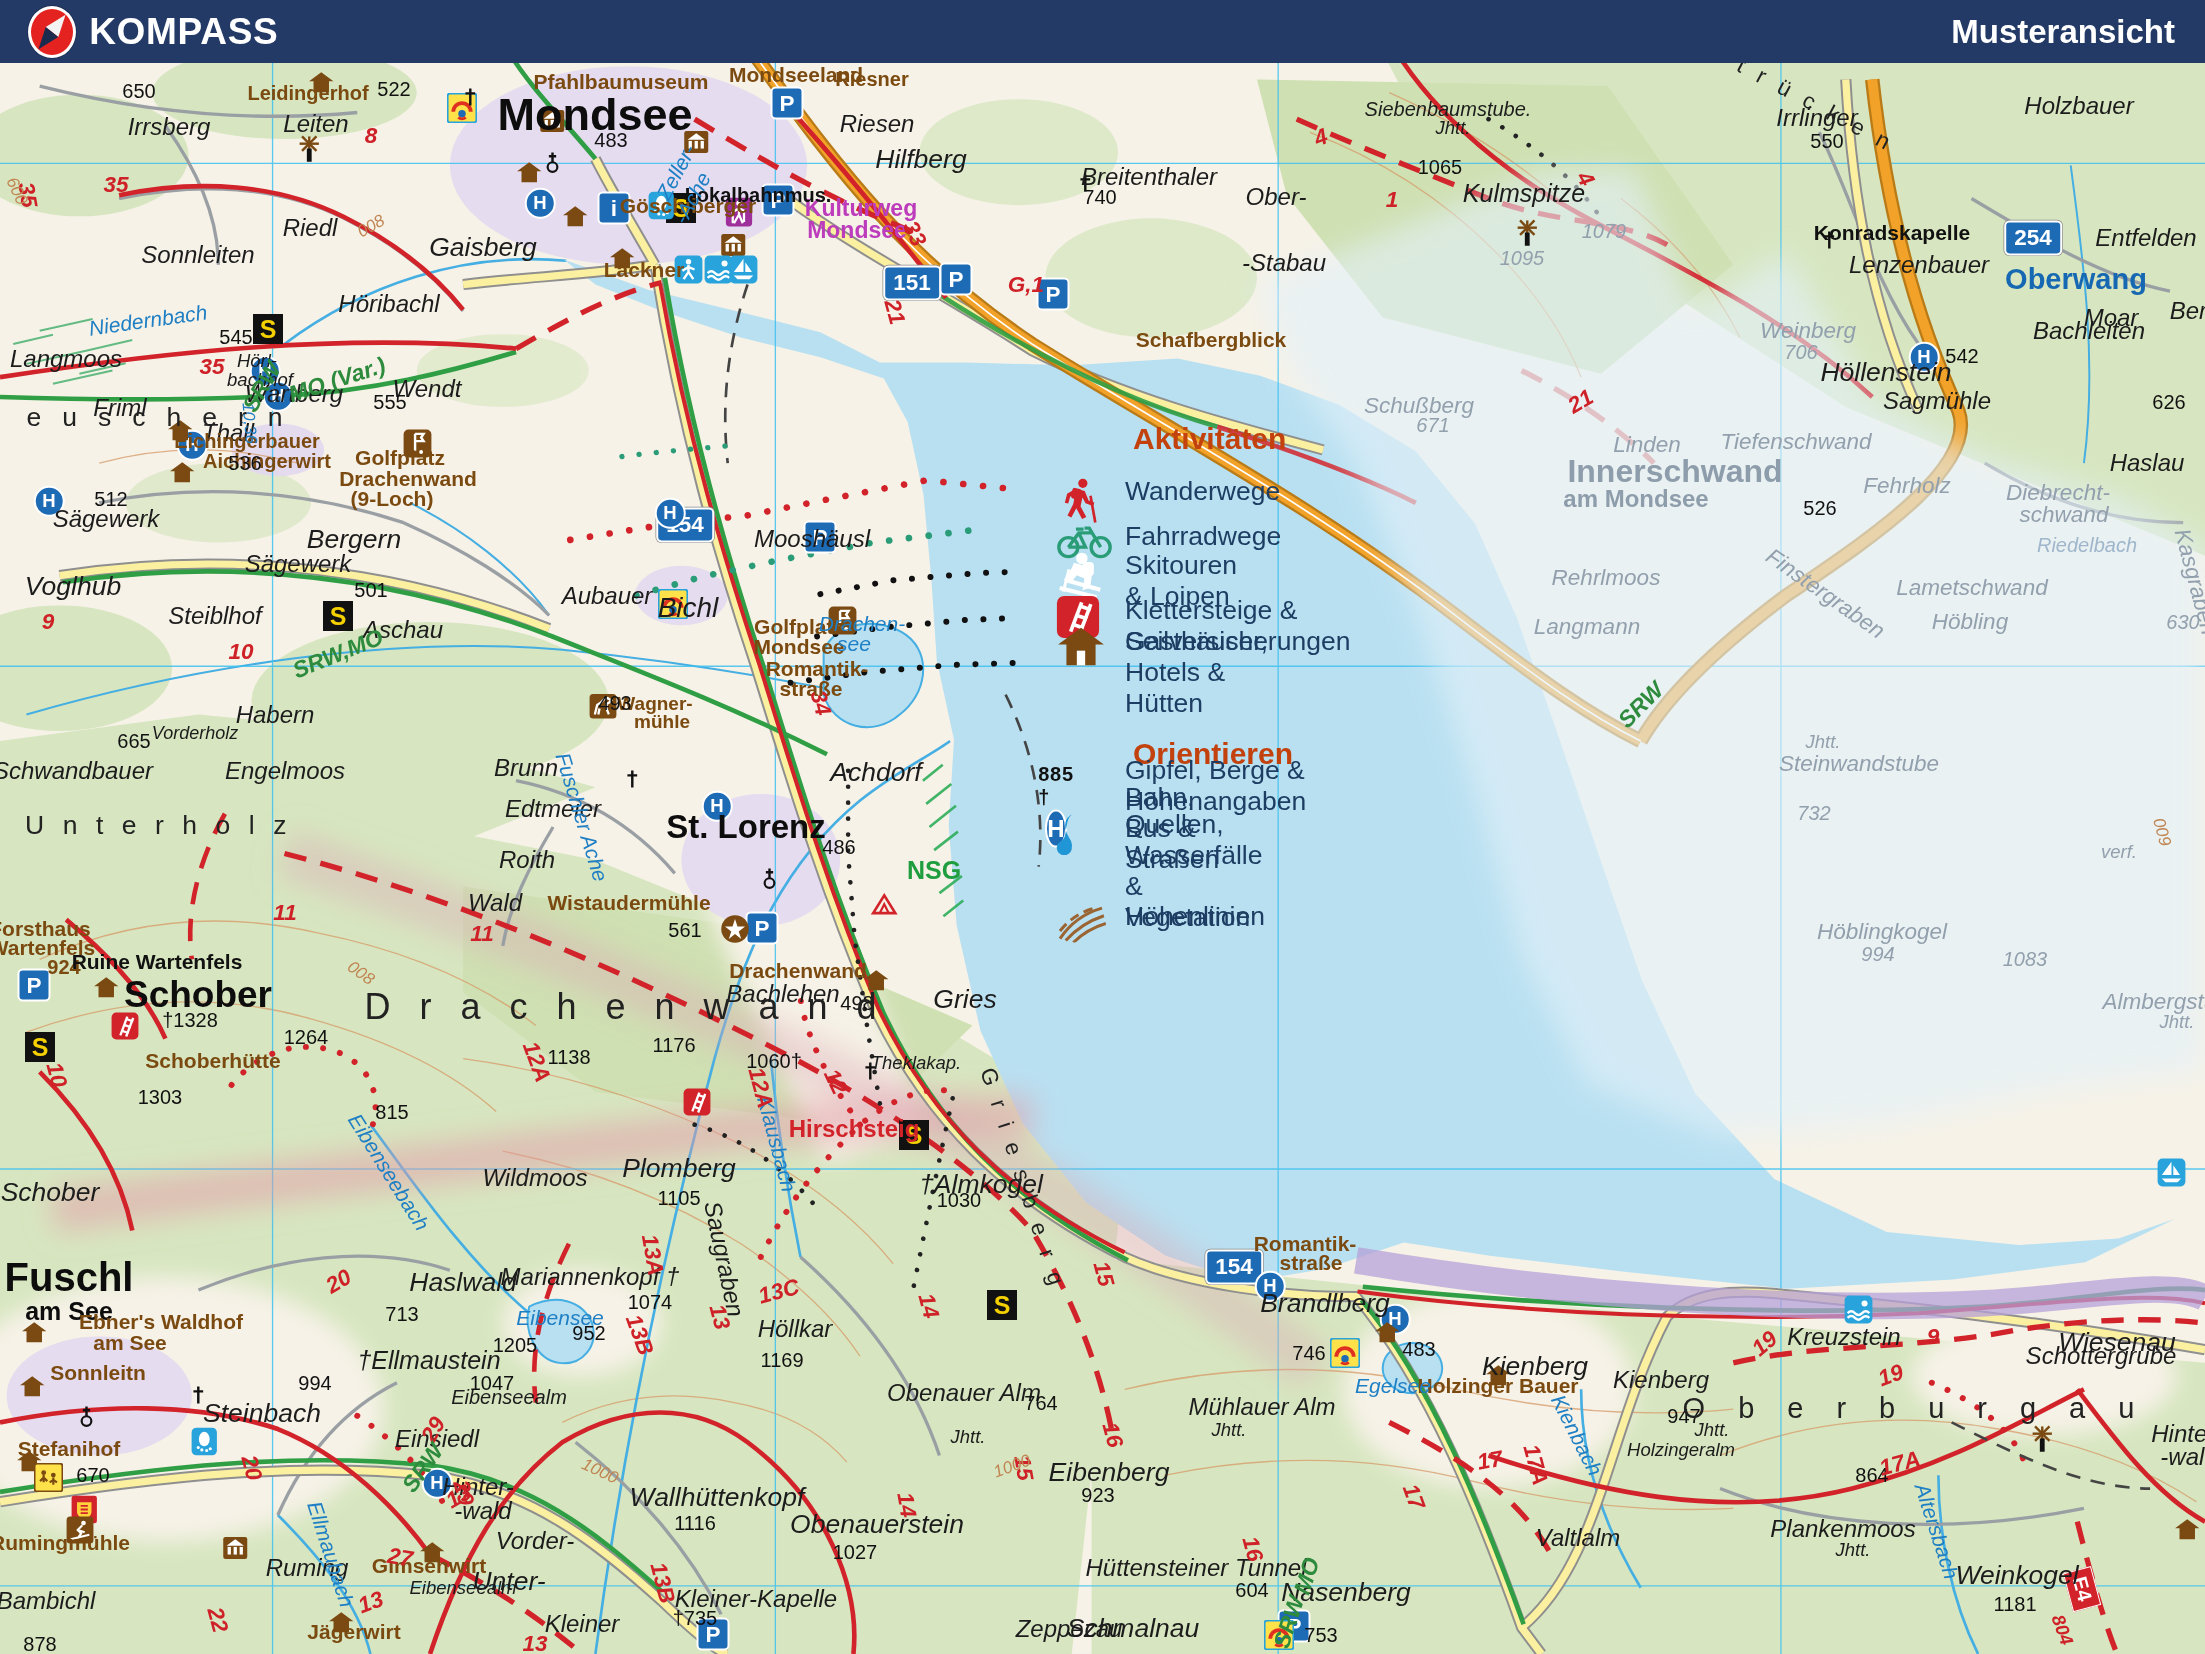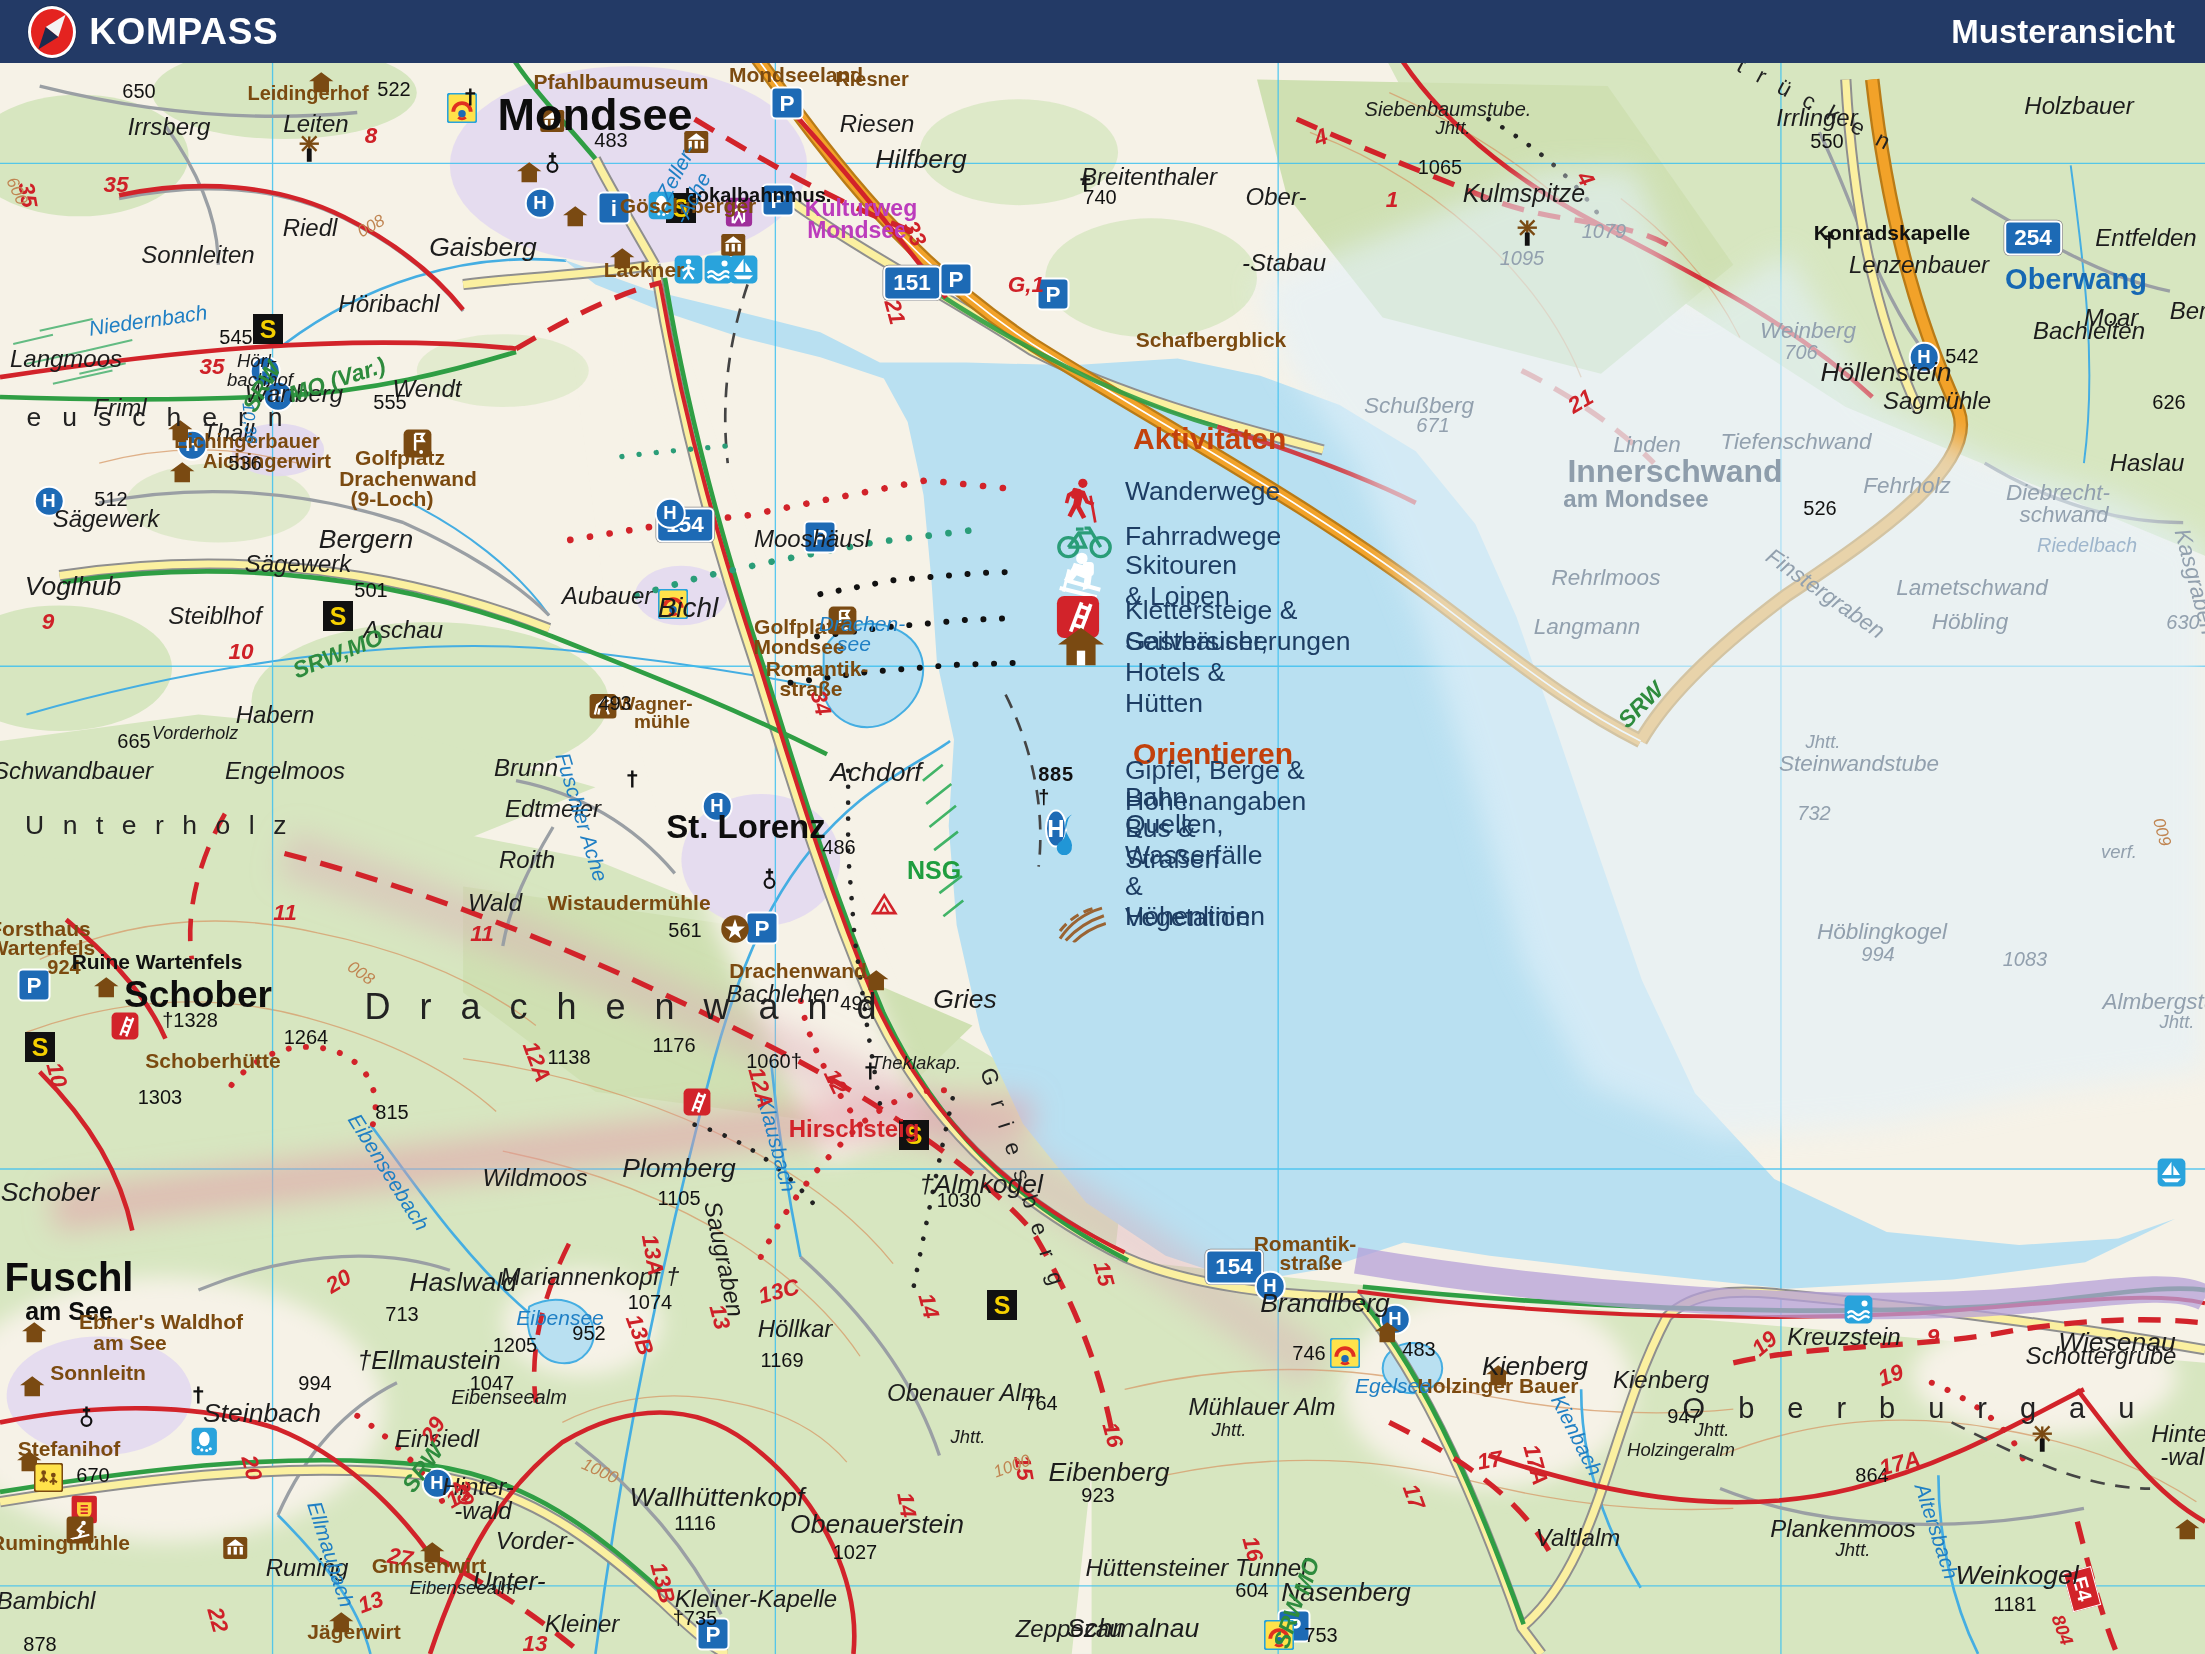--- a/index.html
+++ b/index.html
@@ -717,21 +717,21 @@
       <div class="lb v" style="left: 483px; top: 247px; font-size: 26.5px; transform: translate(-50%, -50%);">Gaisberg</div>
       <div class="lb v" style="left: 427px; top: 389px; transform: translate(-50%, -50%);">Wendt</div>
       <div class="lb v" style="left: 228px; top: 433px; transform: translate(-50%, -50%);">Thall</div>
       <div class="lb v" style="left: 169px; top: 127px; transform: translate(-50%, -50%);">Irrsberg</div>
       <div class="lb v" style="left: 198px; top: 255px; transform: translate(-50%, -50%);">Sonnleiten</div>
       <div class="lb v" style="left: 310px; top: 228px; transform: translate(-50%, -50%);">Riedl</div>
       <div class="lb v" style="left: 389px; top: 304px; transform: translate(-50%, -50%);">Höribachl</div>
       <div class="lb v" style="left: 66px; top: 359px; transform: translate(-50%, -50%);">Langmoos</div>
       <div class="lb v" style="left: 294px; top: 394px; transform: translate(-50%, -50%);">Wartberg</div>
       <div class="lb v" style="left: 120px; top: 408px; transform: translate(-50%, -50%);">Friml</div>
-      <div class="lb v" style="left: 366px; top: 539px; font-size: 26.5px; transform: translate(-50%, -50%);">Bergern</div>
+      <div class="lb v" style="left: 354px; top: 539px; font-size: 26.5px; transform: translate(-50%, -50%);">Bergern</div>
       <div class="lb v" style="left: 106px; top: 519px; transform: translate(-50%, -50%);">Sägewerk</div>
       <div class="lb v" style="left: 298px; top: 564px; transform: translate(-50%, -50%);">Sägewerk</div>
       <div class="lb v" style="left: 73px; top: 586px; font-size: 26.5px; transform: translate(-50%, -50%);">Voglhub</div>
       <div class="lb v" style="left: 215px; top: 616px; transform: translate(-50%, -50%);">Steiblhof</div>
       <div class="lb v" style="left: 403px; top: 630px; transform: translate(-50%, -50%);">Aschau</div>
       <div class="lb v" style="left: 275px; top: 715px; transform: translate(-50%, -50%);">Habern</div>
       <div class="lb v" style="left: 73px; top: 771px; transform: translate(-50%, -50%);">Schwandbauer</div>
       <div class="lb v" style="left: 285px; top: 771px; transform: translate(-50%, -50%);">Engelmoos</div>
       <div class="lb v" style="left: 195px; top: 733px; font-size: 18px; transform: translate(-50%, -50%);">Vorderholz</div>
       <div class="lb v" style="left: 607px; top: 552px; transform: translate(-50%, -50%); margin-top: 44px;">Aubauer</div>

